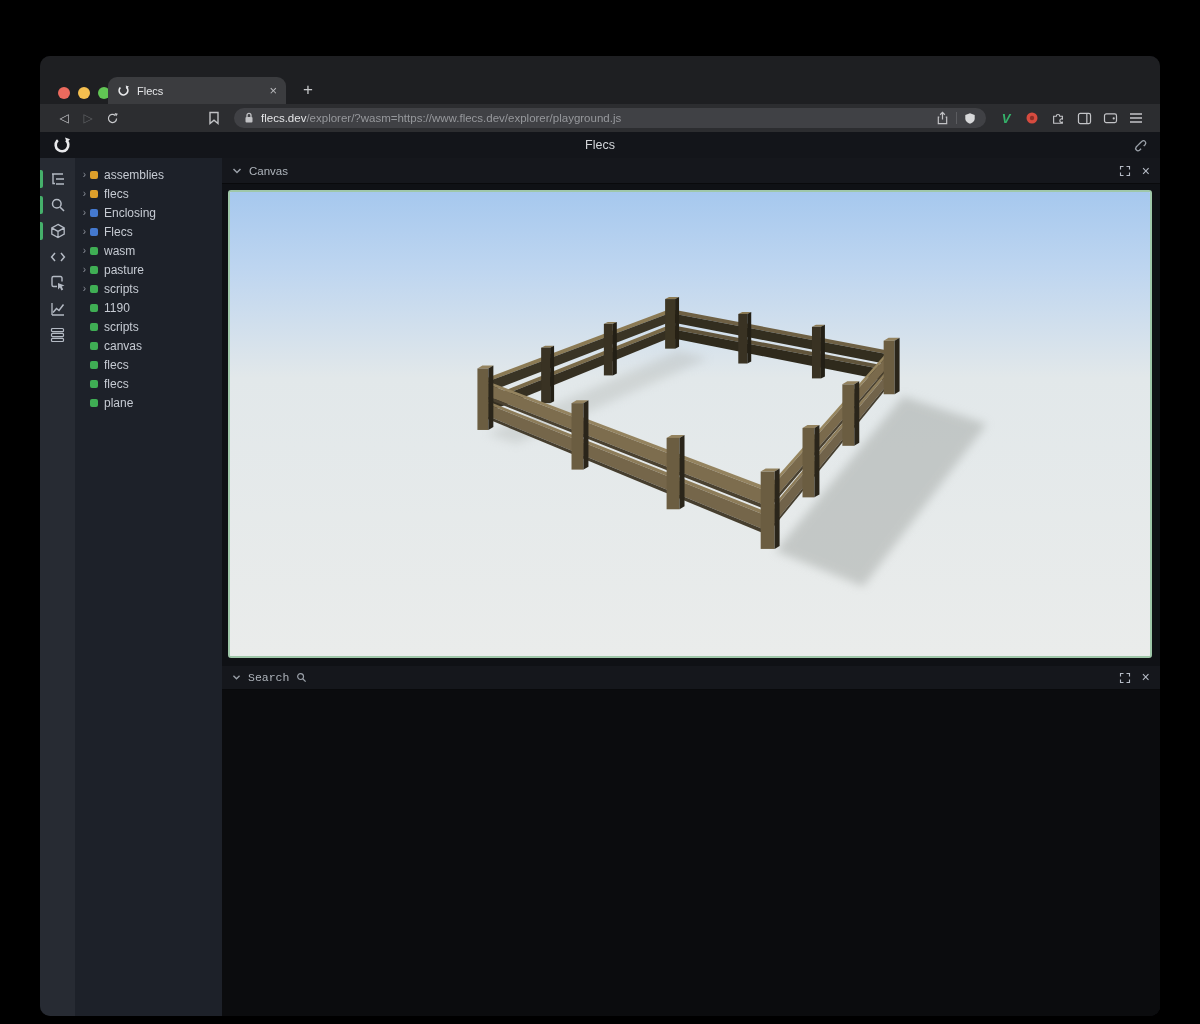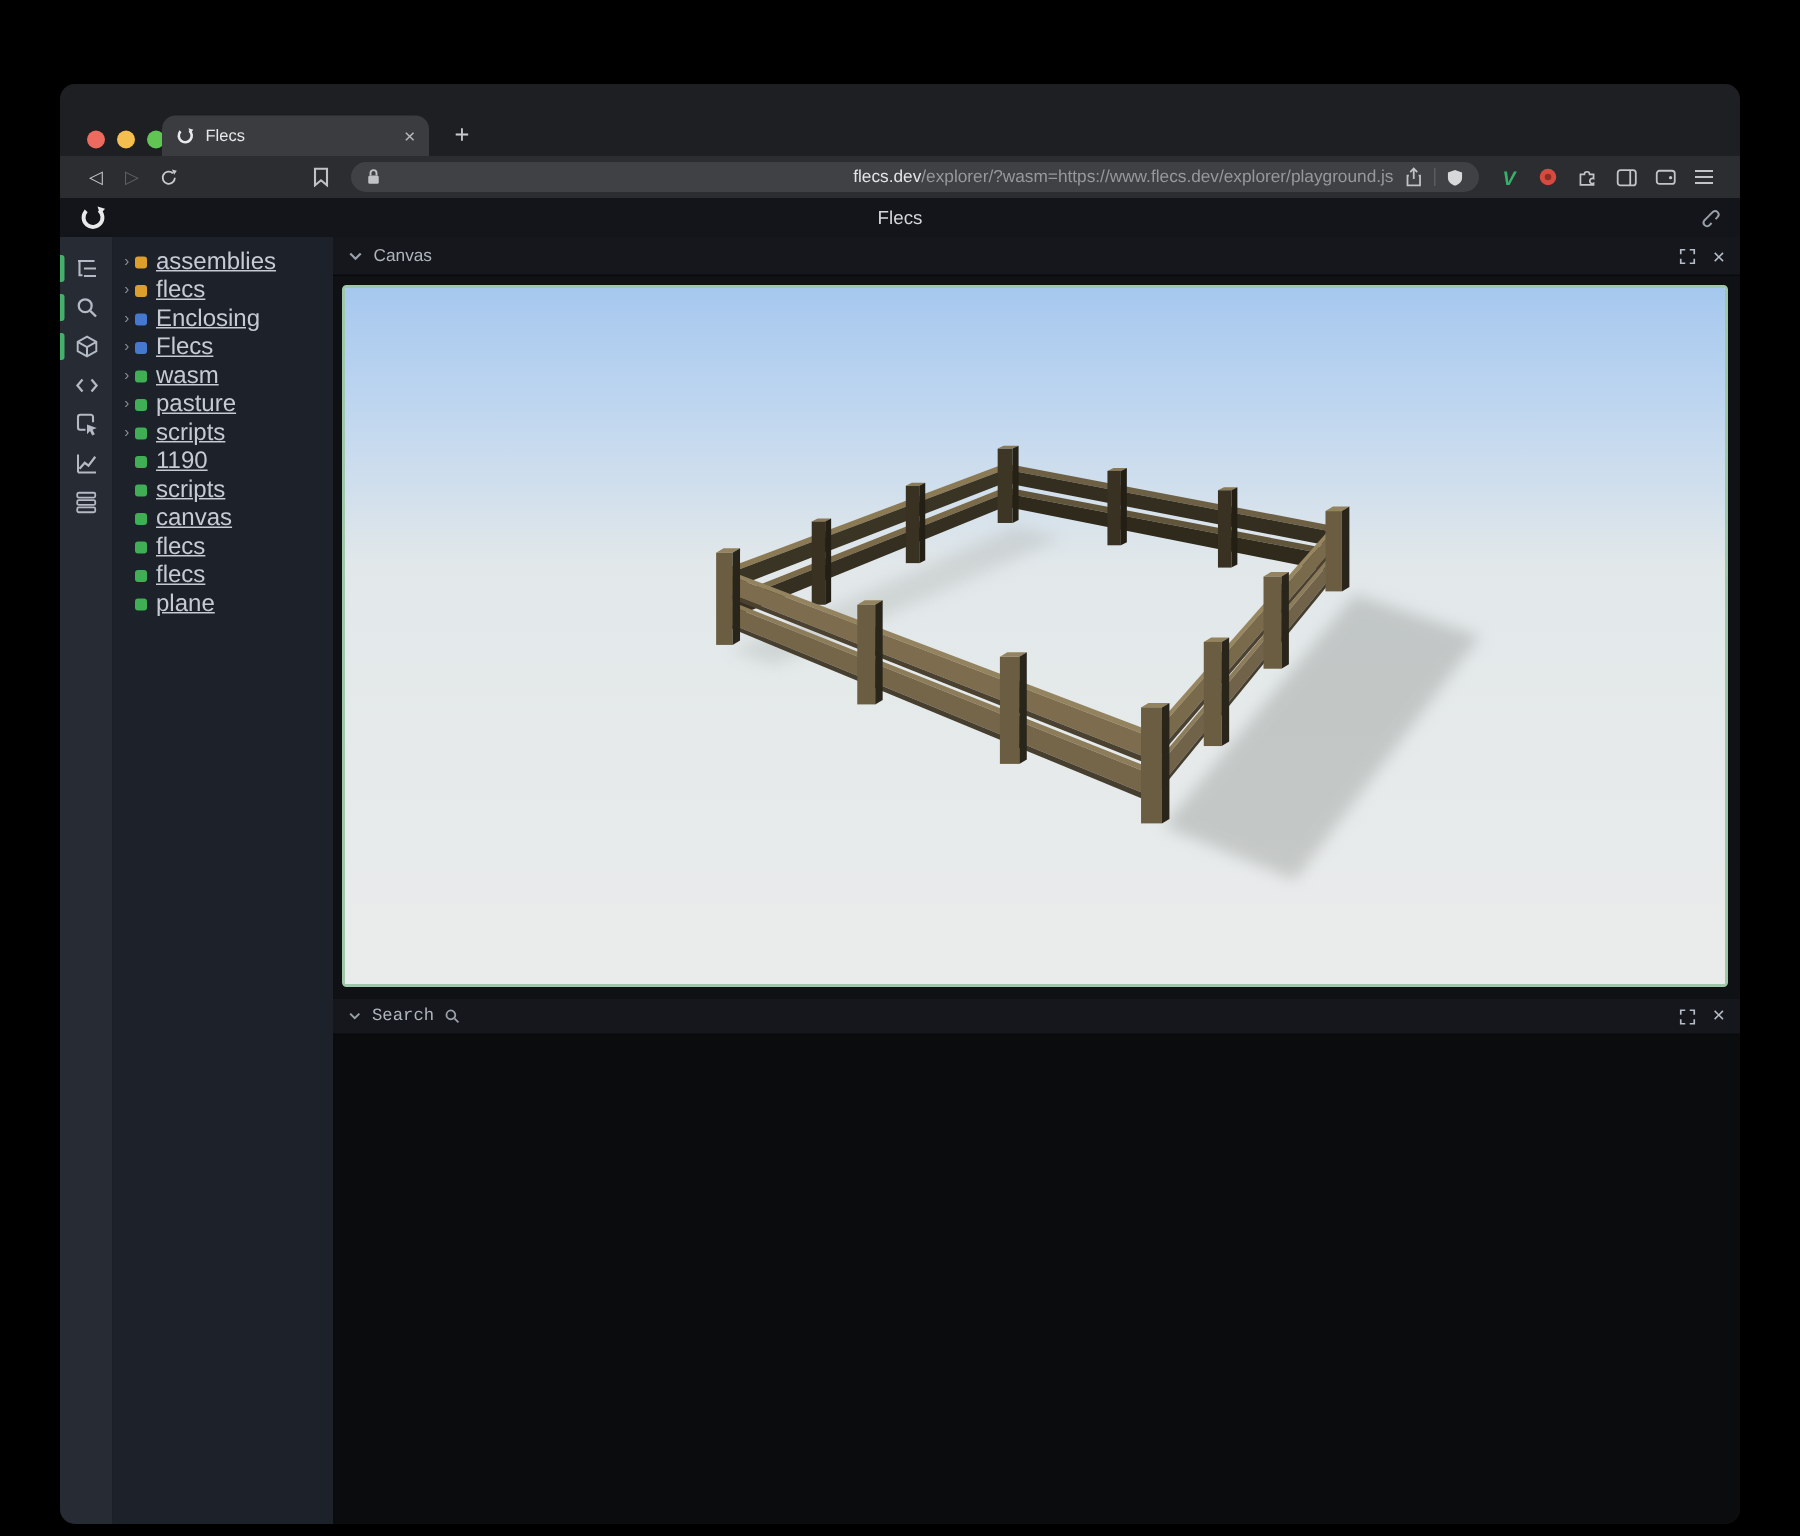--- a/index.html
+++ b/index.html
@@ -19,21 +19,21 @@
   .tab-close { color:#b9babd; font-size:13px; line-height:1; cursor:default; }
   .newtab { position:absolute; left:256px; top:23px; color:#c7c8ca; font-size:17px; line-height:22px; width:24px; text-align:center; }
 
   
   .navbar { height:28px; background:#2c2d30; display:flex; align-items:center; padding:0 12px; flex:none; }
   .navbtn { width:24px; text-align:center; font-size:12px; color:#c8c9cc; }
   .navbtn.disabled { color:#5f6164; }
   .navicon { width:24px; display:flex; justify-content:center; align-items:center; }
   .bookmark-wrap { margin-left:78px; width:24px; display:flex; justify-content:center; }
   .addressbar { flex:1; height:20px; background:#404145; border-radius:10px; margin:0 8px;
-                display:flex; align-items:center; padding:0 10px; gap:7px; min-width:0;text-align:right; }
+                display:flex; align-items:center; padding:0 10px; gap:7px; min-width:0; }
   .url { flex:1; font-size:11.5px; white-space:nowrap; overflow:hidden; }
   .url .domain { color:#e3e4e6; }
   .url .path { color:#96989c; }
   .addr-div { width:1px; height:12px; background:#5b5c60; }
   .extarea { display:flex; align-items:center; gap:2px; }
   .extbtn { width:24px; height:22px; display:flex; align-items:center; justify-content:center; }
   .v-glyph { color:#35b26a; font-weight:bold; font-size:13px; font-style:italic; }
 
   
   .appheader { height:26px; background:#13151a; position:relative; flex:none;
@@ -47,21 +47,21 @@
   .iconstrip { width:35px; background:#272b33; flex:none; padding-top:8px;
                display:flex; flex-direction:column; align-items:center; }
   .icell { width:35px; height:26px; display:flex; align-items:center; justify-content:center; position:relative; }
   .icell.active::before { content:''; position:absolute; left:0; top:4px; width:3px; height:18px;
                           background:#45b06b; border-radius:0 2px 2px 0; }
 
   .treepanel { width:147px; background:#1d2129; flex:none; padding-top:7px; overflow:hidden; }
   .trow { height:19px; display:flex; align-items:center; padding-left:4px; cursor:default; }
   .tarrow { width:11px; color:#8a8f98; font-size:10px; text-align:center; flex:none; }
   .tsq { width:8px; height:8px; border-radius:2px; margin-right:6px; flex:none; }
-  .tlbl { color:#c6cbd3; font-size:16px; white-space:nowrap;text-decoration:underline; }
+  .tlbl { color:#c6cbd3; font-size:12px; white-space:nowrap; }
 
   .main { flex:1; display:flex; flex-direction:column; background:#0f1115; min-width:0; }
   .panelheader { height:26px; display:flex; align-items:center; padding:0 10px; gap:7px;
                  color:#aeb4bb; font-size:11.5px; background:#15171c; border-bottom:1px solid #090a0c; flex:none; }
   .panelheader.small { height:24px;font-family:Liberation Mono, monospace; }
   .phright { margin-left:auto; display:flex; align-items:center; gap:11px; }
   .closex { color:#b6bcc6; font-size:14px; line-height:1; }
 
   .canvaswrap { padding:6px 8px 0 6px; flex:none; }
   .canvas3d { height:468px; border:2px solid #9fc7a9; border-radius:3px; overflow:hidden; background:#e9ebea; }

